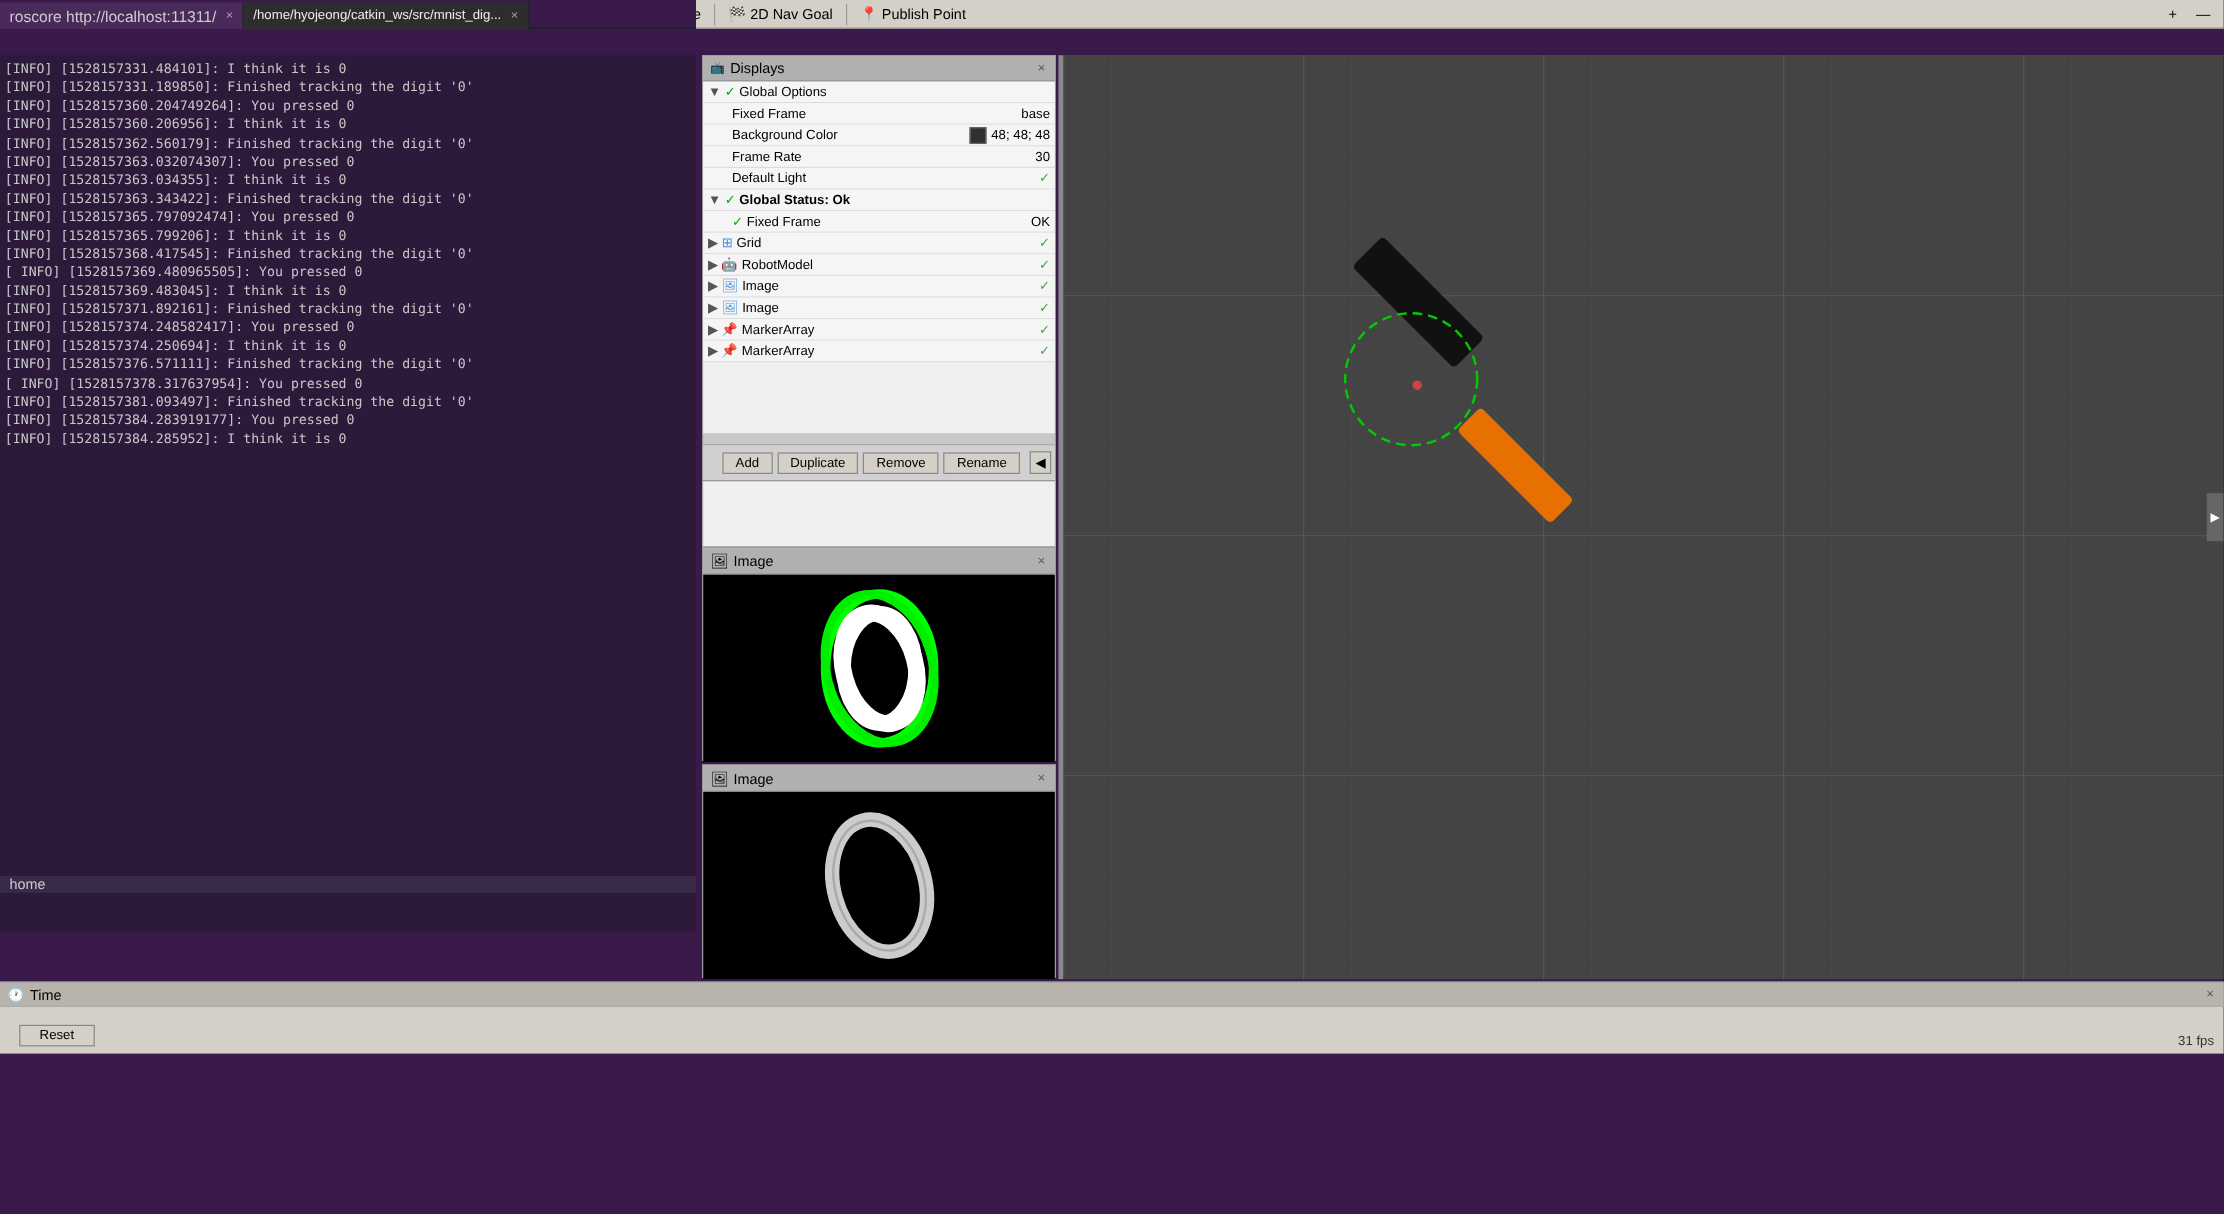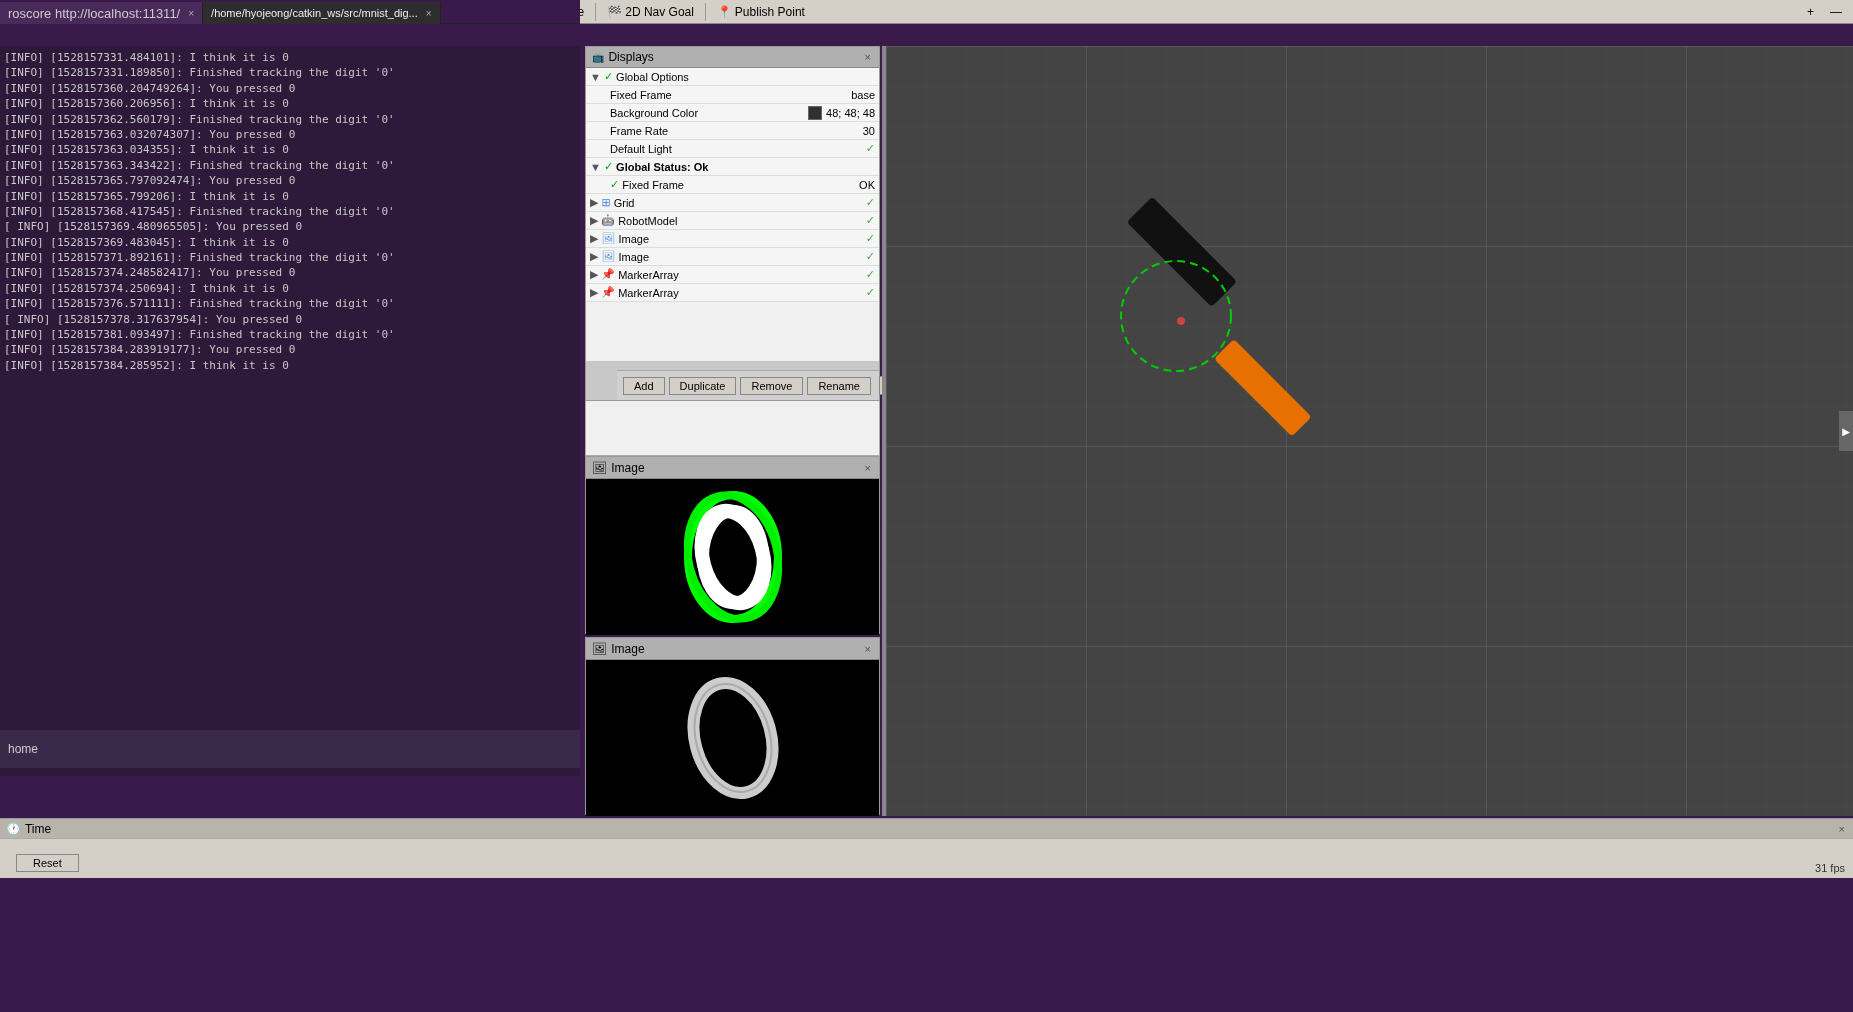--- a/index.html
+++ b/index.html
@@ -36,21 +36,21 @@
 
     
     #terminal {
       position: absolute; top: 24px; left: 0; width: 580px; height: 730px;
       background: #2d1a3a; overflow: hidden; padding: 4px;
     }
     .term-line { font-size: 11px; color: #c8c8c8; font-family: monospace; line-height: 1.4; white-space: pre; }
 
     
     #terminal-bottom {
-      position: absolute; top: 730px; left: 0; width: 580px; height: 38px;
+      position: absolute; top: 730px; left: 0; width: 580px; height: 14px;
       background: #3a2a4a; display: flex; align-items: center; padding: 0 8px;
       color: #ccc; font-size: 12px;
     }
 
     
     #displays-panel {
       position: absolute; top: 24px; left: 585px; width: 295px; height: 395px;
       background: #c8c8c8; border: 1px solid #999;
     }
     #displays-title {
@@ -68,23 +68,22 @@
     }
     .indent-1 { padding-left: 16px; }
     .checkbox-green { color: #00aa00; margin-right: 3px; }
     .expand-arrow { margin-right: 3px; color: #555; cursor: pointer; }
     .value-cell { margin-left: auto; color: #000; }
     .color-swatch { width: 14px; height: 14px; display: inline-block; border: 1px solid #666; vertical-align: middle; margin-right: 4px; }
 
     #displays-buttons {
       position: absolute; bottom: 0; left: 0; right: 0;
       background: #d0d0d0; border-top: 1px solid #aaa;
-      display: flex; align-items: center; gap: 4px; padding: 4px 6px;
+      display: flex; align-items: center; gap: 4px; padding: 4px 16px;
       height: 30px;
-      margin-left: 31px;
     }
     .disp-btn {
       padding: 2px 10px; background: #d4d0c8; border: 1px solid #888;
       font-size: 11px; color: #000; cursor: pointer;
     }
 
     
     #image1-panel {
       position: absolute; top: 399px; left: 585px; width: 295px; height: 175px;
       background: #c8c8c8; border: 1px solid #999;

